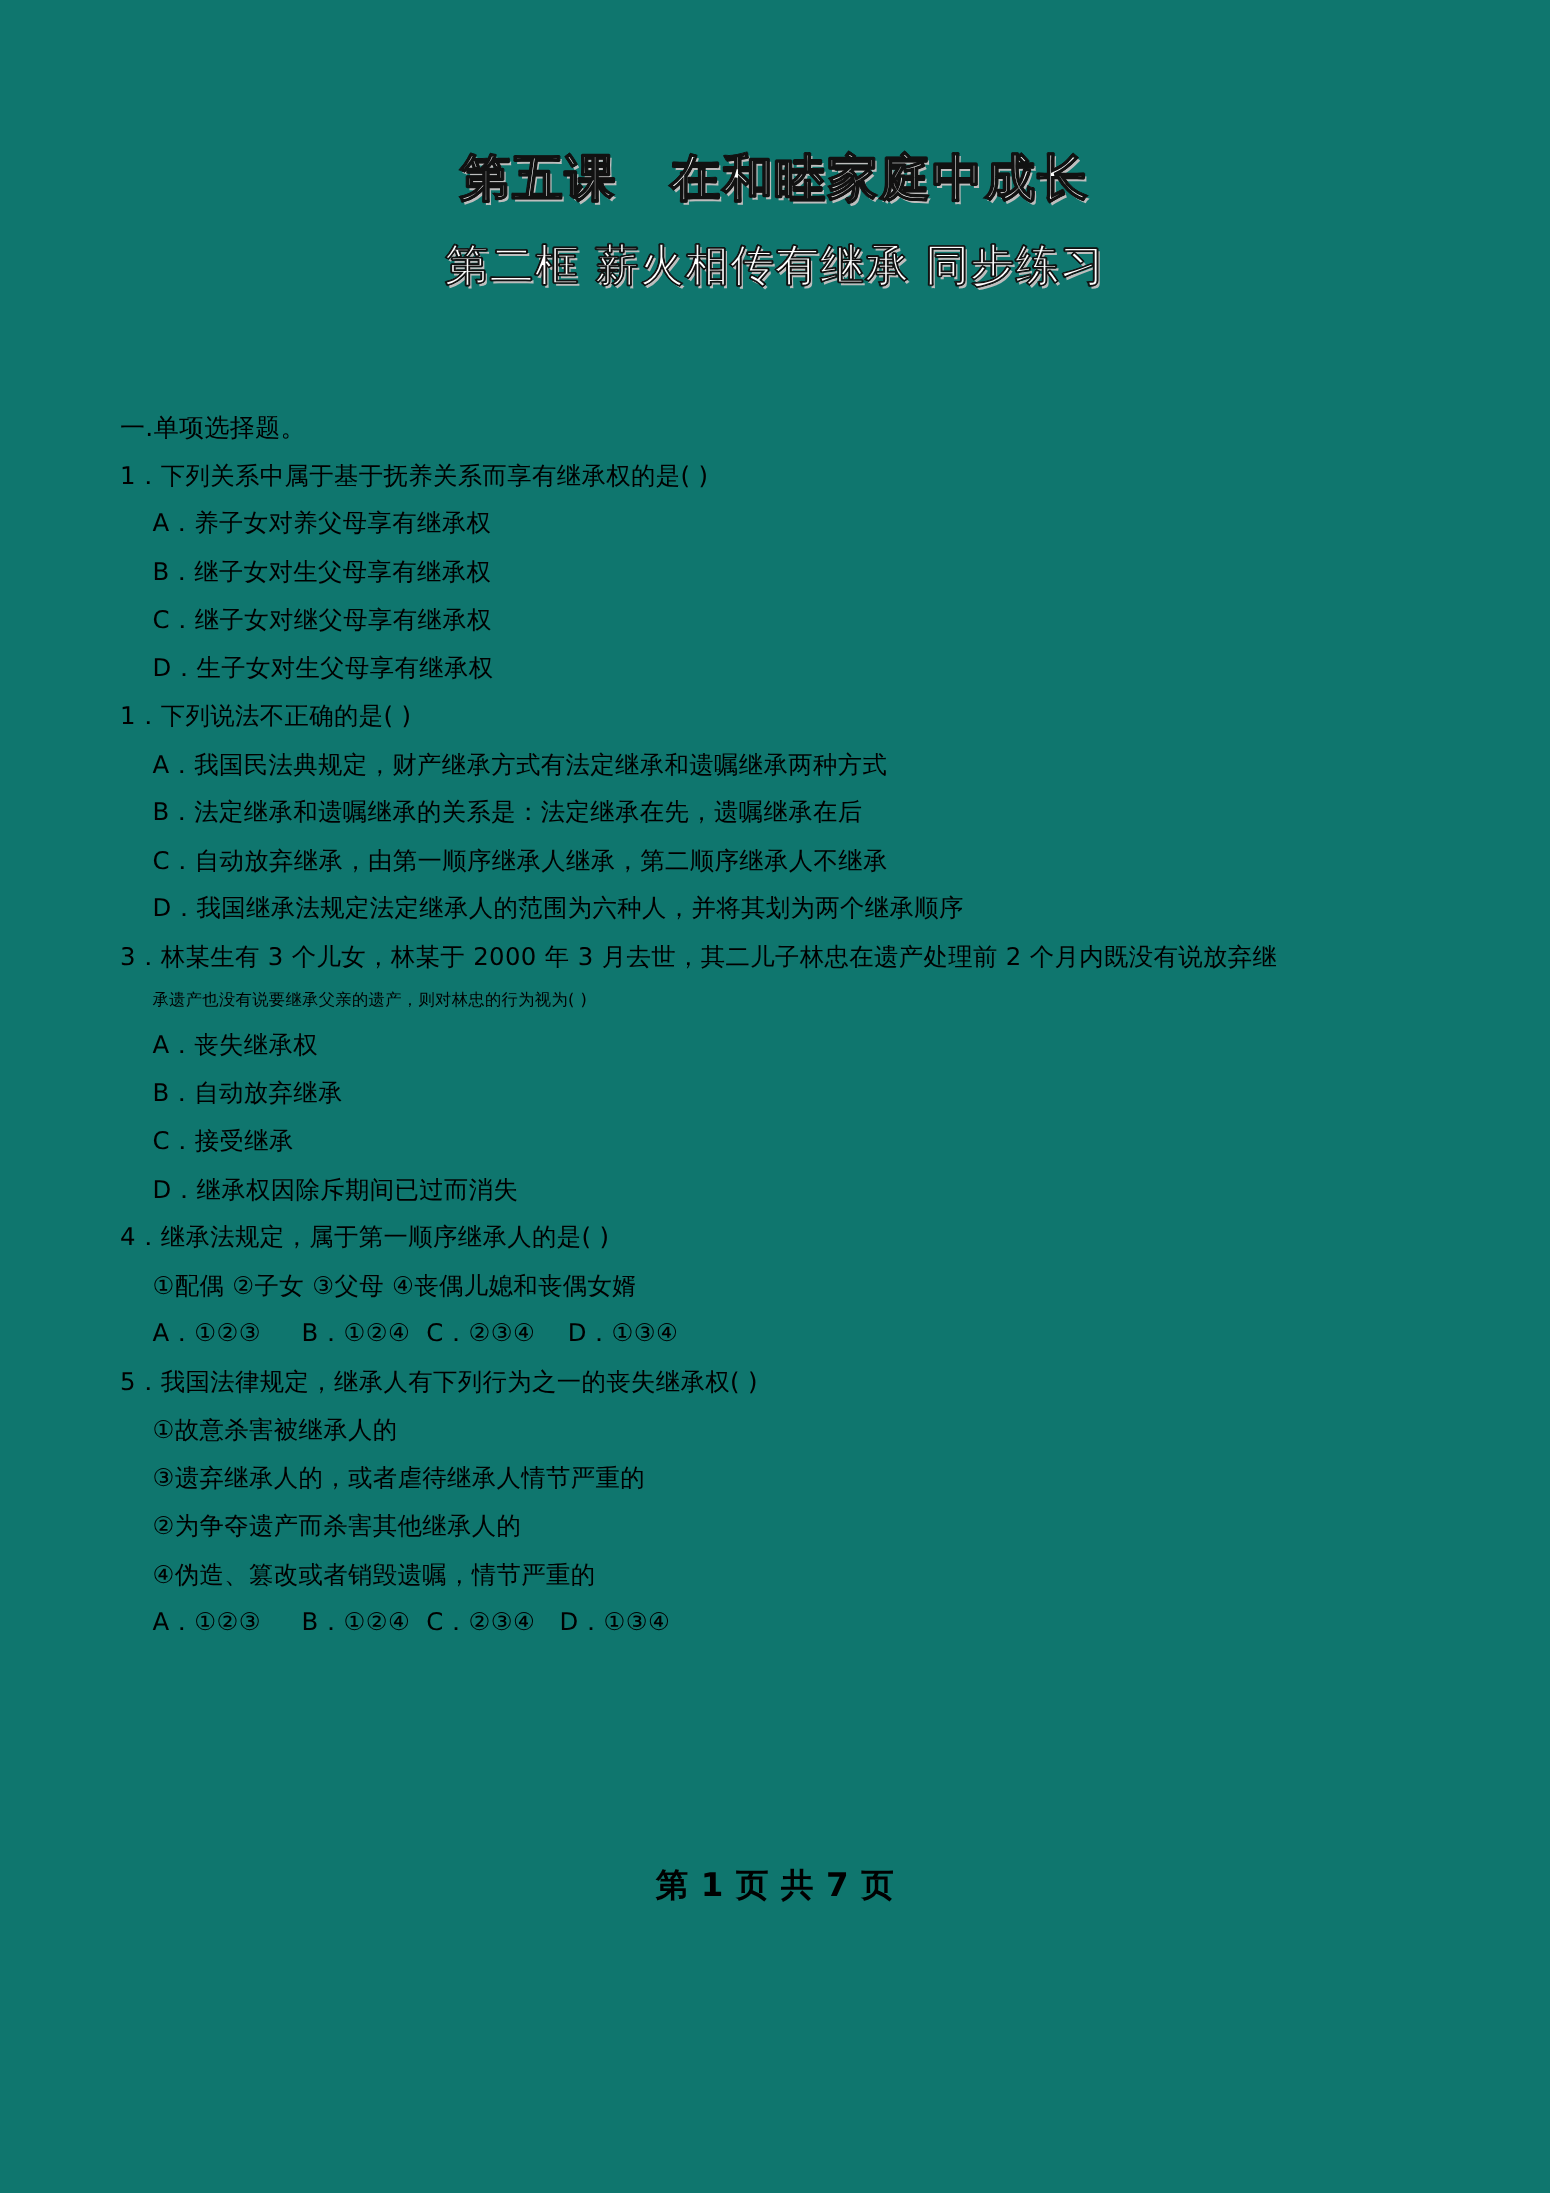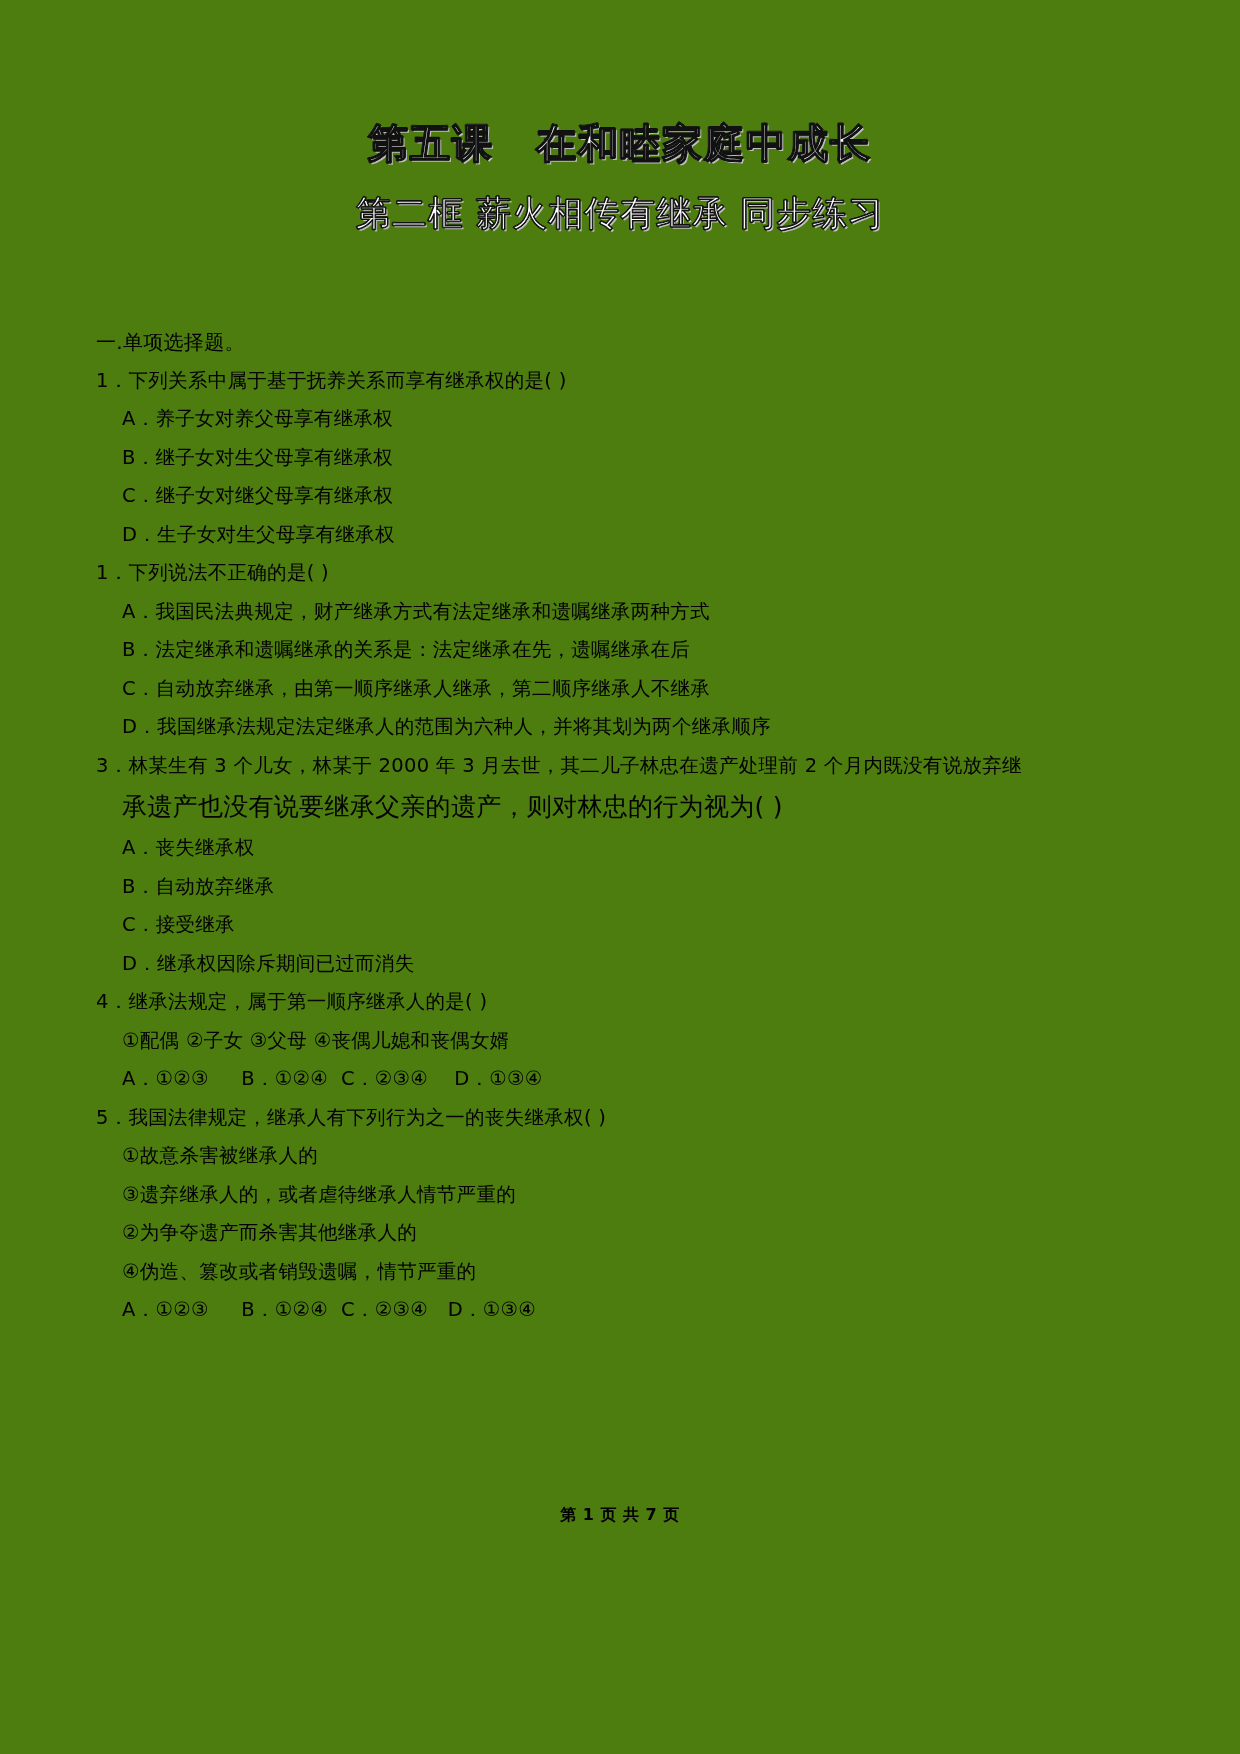--- a/index.html
+++ b/index.html
@@ -10,21 +10,21 @@
   }
   body {
     font-family: "DejaVu Sans", "Liberation Sans", sans-serif;
     color: #000000;
   }
   .page {
     position: relative;
     width: 1240px;
     height: 1754px;
     margin: 0 auto;
-    background: #4d7c0f;
+    background: #0f766e;
     box-sizing: border-box;
     padding: 0;
     overflow: hidden;
   }
 
   
   .title-block {
     padding-top: 118px;
     text-align: center;
   }
@@ -69,21 +69,21 @@
   .q-block {
     margin-bottom: 0;
   }
   .q-stem {
     font-size: 19.5px;
     letter-spacing: 0.3px;
     margin-bottom: 19px;
     text-indent: 0;
   }
   .q-stem-cont {
-    font-size: 25px;
+    font-size: 13px;
     letter-spacing: 0.3px;
     margin-bottom: 19px;
     padding-left: 26px;
   }
   .q-option {
     font-size: 19.5px;
     letter-spacing: 0.3px;
     margin-bottom: 19px;
     padding-left: 26px;
   }
@@ -95,21 +95,21 @@
     white-space: pre;
   }
 
   
   .footer {
     position: absolute;
     left: 0;
     right: 0;
     bottom: 228px;
     text-align: center;
-    font-size: 16px;
+    font-size: 26px;
     font-weight: 700;
     letter-spacing: 0.5px;
   }
 </style>
 </head>
 <body>
 
 <div class="page">
 
   <div class="title-block">

